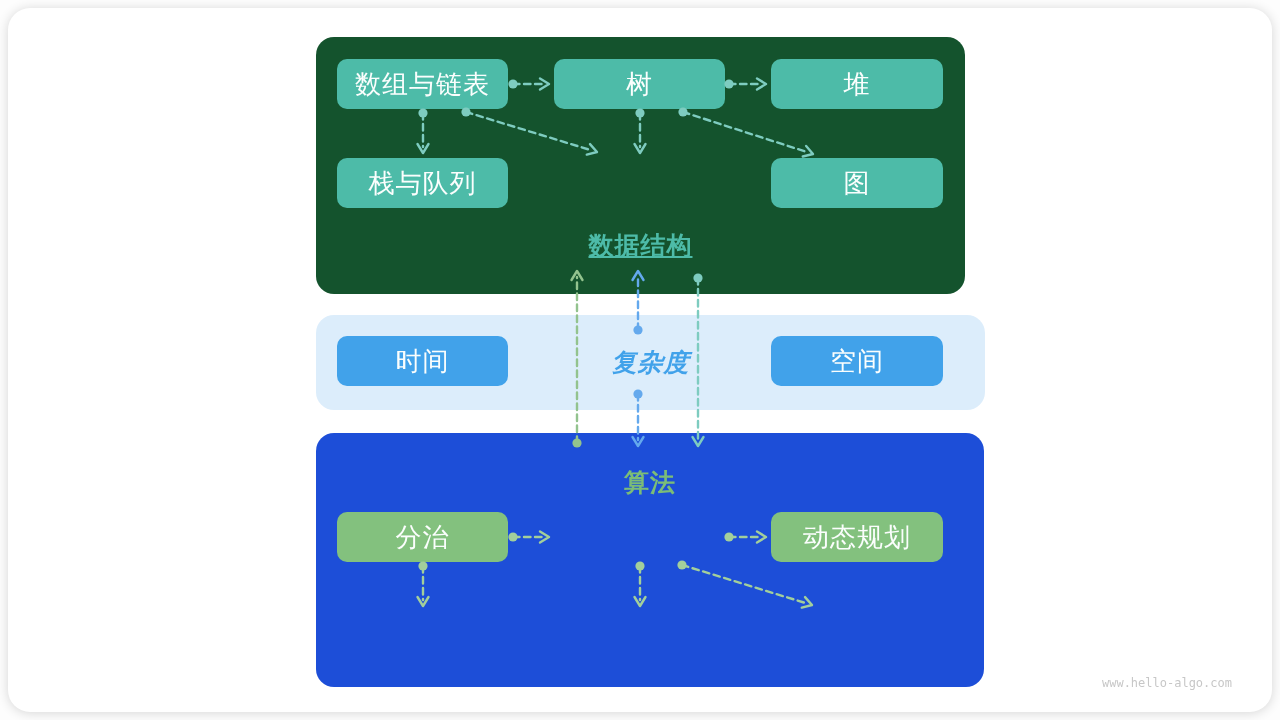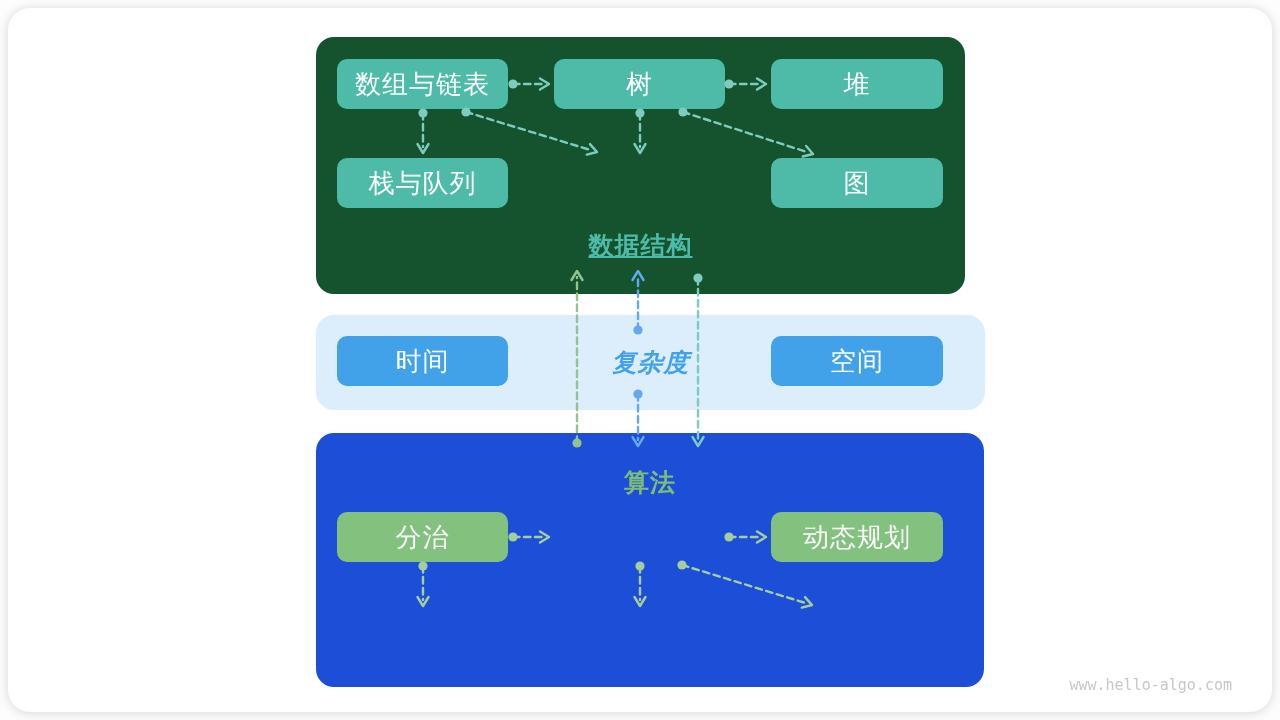--- a/index.html
+++ b/index.html
@@ -21,21 +21,21 @@
   .ds-r1{top:22px;} .ds-r2{top:121px;font-family:Liberation Mono, monospace;}
   .cx-r{top:21px;}
   .al-r1{top:79px;} .al-r2{top:179px;}
   .panel-label{position:absolute;left:0;width:100%;text-align:center;
        font-size:25px;font-weight:700;letter-spacing:1px;}
   .label-ds{top:192px;color:#4DBBA8;text-decoration:underline;}
   .label-cx{top:31px;color:#41A2EA;font-style:italic;}
   .label-al{top:33px;color:#7CBD77;}
   #arrows-svg{position:absolute;left:0;top:0;pointer-events:none;}
   .footer{position:absolute;right:48px;top:676px;font-family:"DejaVu Sans Mono","Liberation Mono",monospace;
-       font-size:15px;color:#C7C7C7;}
+       font-size:12px;color:#C7C7C7;}
 </style>
 </head>
 <body>
 
 <div class="stage">
   <div class="card"></div>
 
   <div class="panel panel-ds">
     <div class="box box-teal c1 ds-r1">数组与链表</div>
     <div class="box box-teal c2 ds-r1">树</div>

